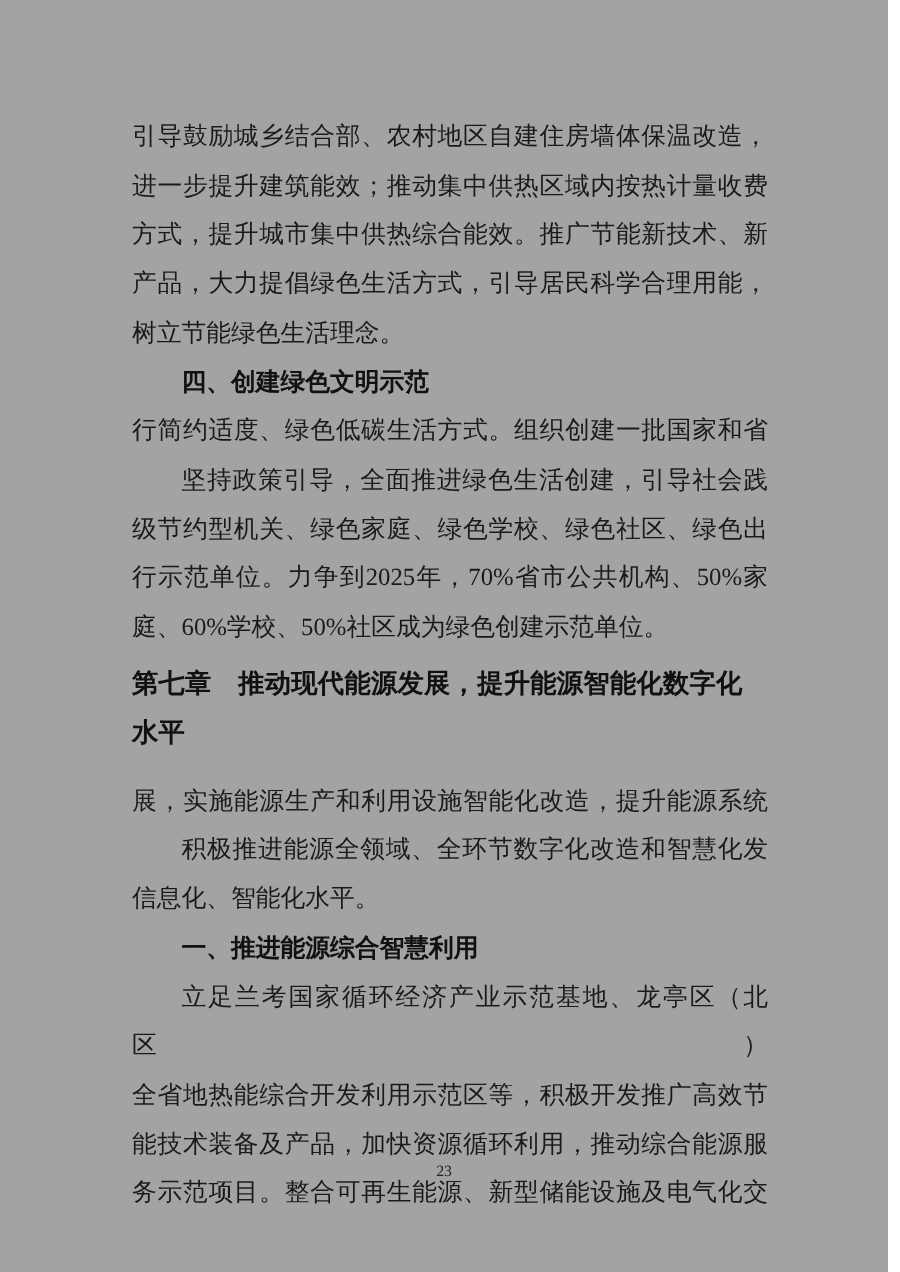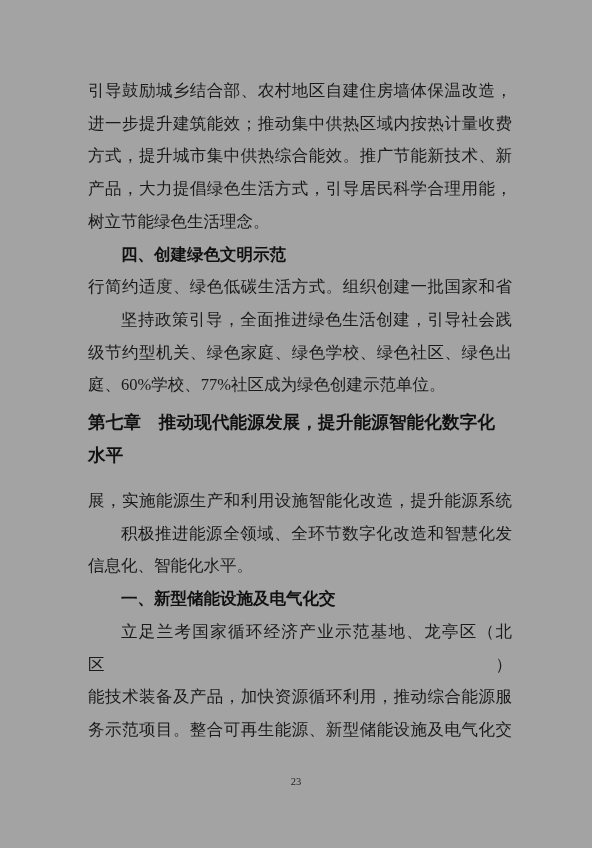--- a/index.html
+++ b/index.html
@@ -74,35 +74,37 @@
       <div class="line j">产品，大力提倡绿色生活方式，引导居民科学合理用能，</div>
       <div class="line">树立节能绿色生活理念。</div>
     </div>
 
     <div class="line h-sub indent">四、创建绿色文明示范</div>
 
     <div class="para">
       <div class="line j">行简约适度、绿色低碳生活方式。组织创建一批国家和省</div>
       <div class="line j indent">坚持政策引导，全面推进绿色生活创建，引导社会践</div>
       <div class="line j">级节约型机关、绿色家庭、绿色学校、绿色社区、绿色出</div>
-      <div class="line">庭、60%学校、77%社区成为绿色创建示范单位。</div>
+      <div class="line j">行示范单位。力争到2025年，70%省市公共机构、50%家</div>
+      <div class="line">庭、60%学校、50%社区成为绿色创建示范单位。</div>
     </div>
 
     <div class="h-chapter">第七章　推动现代能源发展，提升能源智能化数字化水平</div>
 
     <div class="para">
       <div class="line j">展，实施能源生产和利用设施智能化改造，提升能源系统</div>
       <div class="line j indent">积极推进能源全领域、全环节数字化改造和智慧化发</div>
       <div class="line">信息化、智能化水平。</div>
     </div>
 
-    <div class="line h-sub indent">一、新型储能设施及电气化交</div>
+    <div class="line h-sub indent">一、推进能源综合智慧利用</div>
 
     <div class="para">
       <div class="line j indent">立足兰考国家循环经济产业示范基地、龙亭区（北区）</div>
+      <div class="line j">全省地热能综合开发利用示范区等，积极开发推广高效节</div>
       <div class="line j">能技术装备及产品，加快资源循环利用，推动综合能源服</div>
       <div class="line j">务示范项目。整合可再生能源、新型储能设施及电气化交</div>
     </div>
 
   </div>
 
   <div class="page-number">23</div>
 </div>
 
 </body></html>

